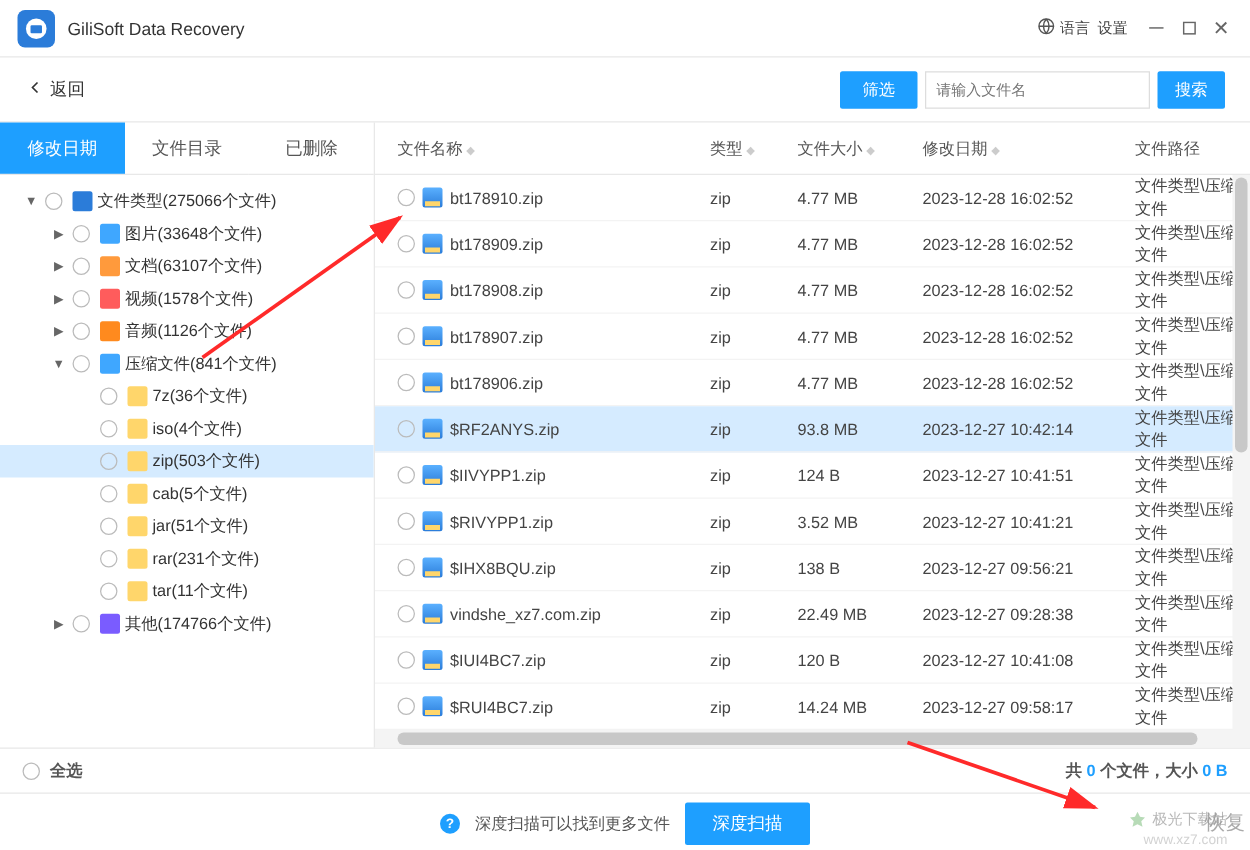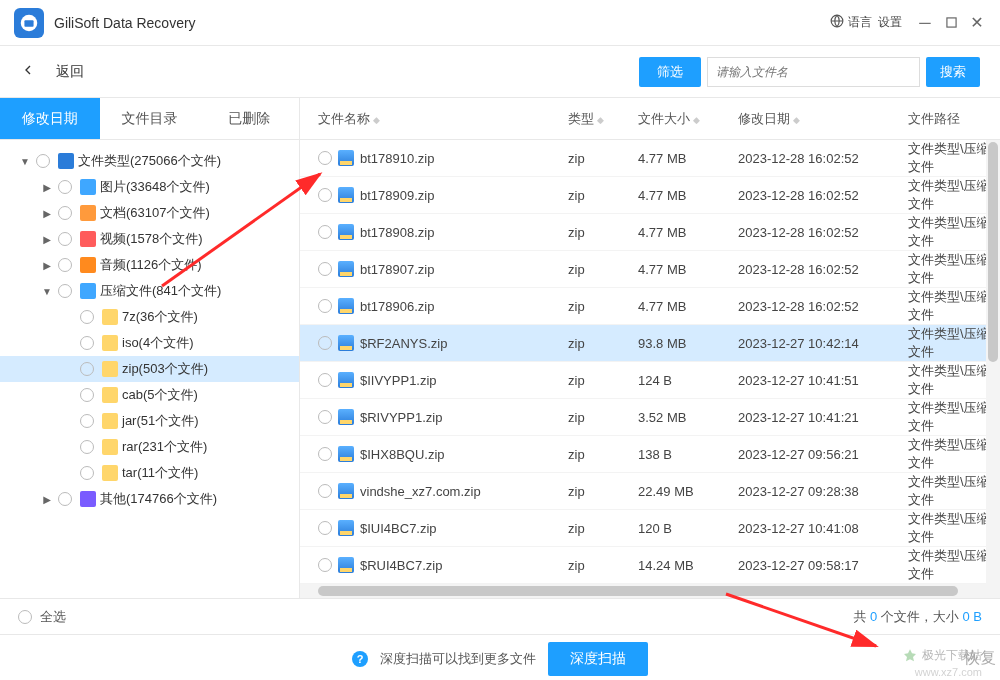--- a/index.html
+++ b/index.html
@@ -10,24 +10,24 @@
 .logo { width: 30px; height: 30px; background: #2b7cd9; border-radius: 6px; display: flex; align-items: center; justify-content: center; margin-right: 10px; }
 .logo svg { width: 22px; height: 22px; }
 .title { font-size: 14px; color: #333; }
 .titlebar-right { margin-left: auto; display: flex; align-items: center; gap: 6px; }
 .lang-btn { display: flex; align-items: center; gap: 4px; font-size: 12px; color: #444; cursor: pointer; }
 .win-btns { display: flex; gap: 8px; margin-left: 8px; }
 .win-btn { width: 18px; height: 18px; display: flex; align-items: center; justify-content: center; cursor: pointer; color: #666; }
 
 
 .toolbar { height: 52px; display: flex; align-items: center; padding: 0 20px; border-bottom: 1px solid #e8e8e8; }
-.back-btn { display: flex; align-items: center; gap: 20px; font-size: 14px; color: #333; cursor: pointer; }
+.back-btn { display: flex; align-items: center; gap: 4px; font-size: 14px; color: #333; cursor: pointer; }
 .toolbar-right { margin-left: auto; display: flex; align-items: center; gap: 6px; }
 .filter-btn { background: #1e9fff; color: #fff; border: none; padding: 6px 18px; font-size: 13px; border-radius: 2px; cursor: pointer; }
-.search-input { width: 213px; height: 30px; border: 1px solid #ddd; padding: 0 8px; font-size: 12px; font-style: italic; }
+.search-input { width: 180px; height: 30px; border: 1px solid #ddd; padding: 0 8px; font-size: 12px; }
 .search-btn { background: #1e9fff; color: #fff; border: none; padding: 6px 14px; font-size: 13px; border-radius: 2px; cursor: pointer; }
 
 
 .main { display: flex; height: 500px; }
 .sidebar { width: 300px; border-right: 1px solid #e8e8e8; display: flex; flex-direction: column; }
 .tabs { display: flex; height: 42px; }
 .tab { flex: 1; display: flex; align-items: center; justify-content: center; font-size: 14px; cursor: pointer; color: #555; border-bottom: 1px solid #e8e8e8; }
 .tab.active { background: #1e9fff; color: #fff; }
 .tree { flex: 1; overflow: auto; padding: 8px 0; }
 .tree-node { display: flex; align-items: center; height: 26px; font-size: 13px; color: #333; cursor: pointer; white-space: nowrap; }
@@ -60,21 +60,21 @@
 .row .col-name { display: flex; align-items: center; gap: 6px; }
 .file-radio { width: 14px; height: 14px; border: 1px solid #bbb; border-radius: 50%; flex-shrink: 0; }
 .file-icon { width: 16px; height: 16px; background: linear-gradient(#5ab0ff,#2b7cd9); border-radius: 2px; flex-shrink: 0; position: relative; }
 .file-icon::after { content: ""; position: absolute; bottom: 1px; left: 2px; right: 2px; height: 4px; background: #ffd66b; }
 .hscroll { height: 14px; background: #f4f4f4; display: flex; align-items: center; }
 .hscroll-thumb { height: 10px; background: #c8c8c8; border-radius: 5px; margin-left: 18px; width: 640px; }
 .vscroll { position: absolute; right: 0; top: 42px; width: 14px; bottom: 14px; background: #f4f4f4; }
 .vscroll-thumb { width: 10px; background: #c8c8c8; border-radius: 5px; margin: 2px auto 0; height: 220px; }
 
 
-.selectbar { height: 36px; display: flex; align-items: center; border-top: 1px solid #e8e8e8; padding: 0 18px; font-size: 13px; color: #555; }
+.selectbar { height: 36px; display: flex; align-items: center; border-top: 1px solid #e8e8e8; padding: 0 18px; font-size: 13px; color: #555; font-weight: bold; }
 .selectbar-right { margin-left: auto; }
 .sb-num { color: #1e9fff; }
 .actionbar { height: 48px; display: flex; align-items: center; justify-content: center; gap: 12px; border-top: 1px solid #e8e8e8; position: relative; }
 .info-ic { width: 16px; height: 16px; border-radius: 50%; background: #1e9fff; color: #fff; display: inline-flex; align-items: center; justify-content: center; font-size: 11px; font-weight: bold; }
 .deepscan-txt { font-size: 13px; color: #555; }
 .deepscan-btn { background: #1e9fff; color: #fff; border: none; padding: 8px 22px; font-size: 14px; border-radius: 2px; cursor: pointer; }
 .recover-btn { position: absolute; right: 4px; color: #aaa; font-size: 16px; }
 
 
 .arrow { position: absolute; pointer-events: none; }

